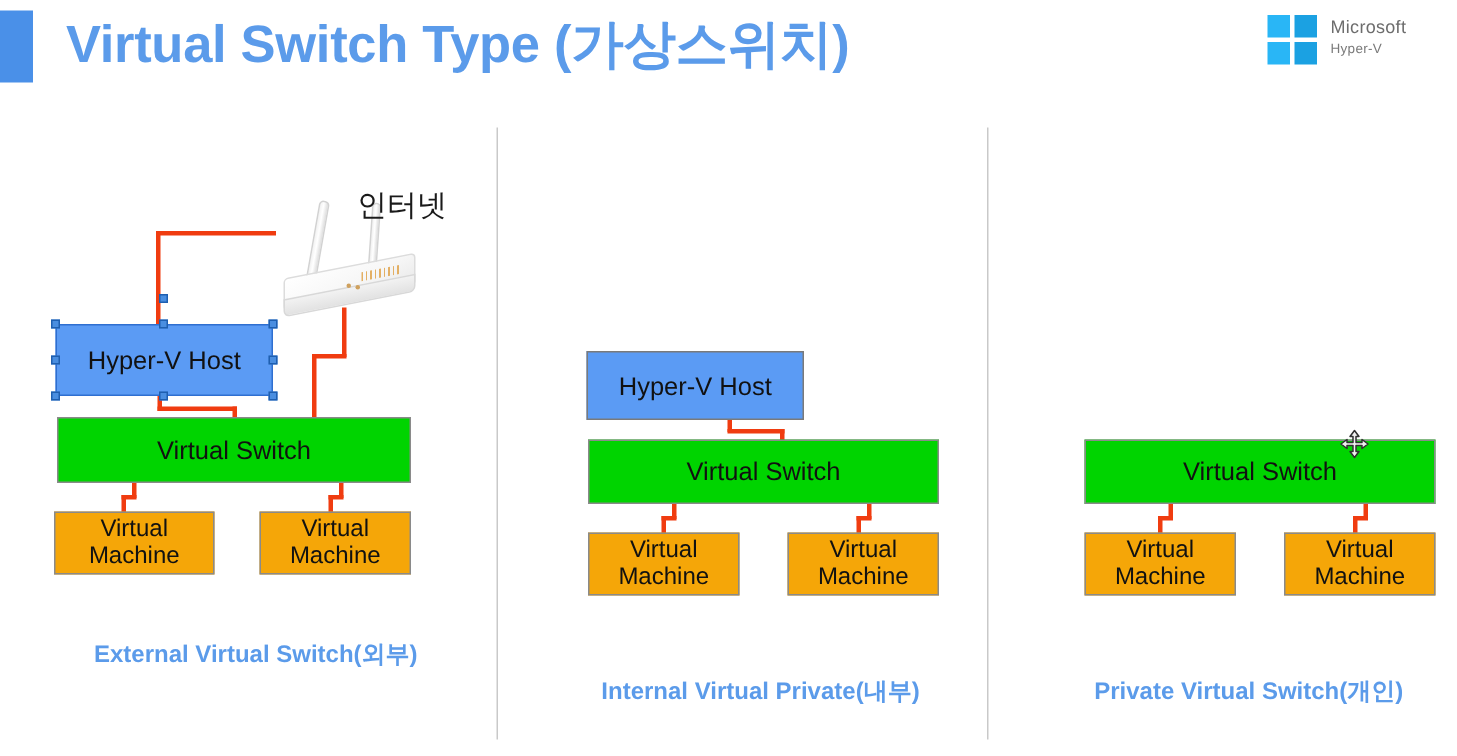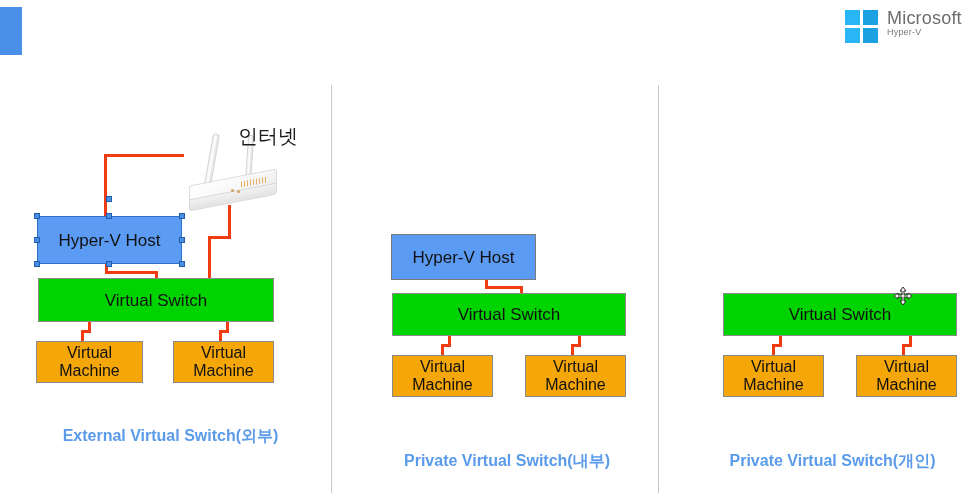--- a/index.html
+++ b/index.html
@@ -26,21 +26,21 @@
   }
   
   .ms-logo{position:absolute;left:845px;top:8px;width:118px;height:42px;}
   .ms-flag{position:absolute;left:0;top:2px;width:34px;height:34px;}
   .ms-pane{position:absolute;width:15px;height:15px;background:#29b6f6;}
   .ms-p1{left:0;top:0;}
   .ms-p2{left:18px;top:0;background:#1ba1e2;}
   .ms-p3{left:0;top:18px;}
   .ms-p4{left:18px;top:18px;background:#1ba1e2;}
   .ms-txt{position:absolute;left:42px;top:2px;color:#6d6d6d;}
-  .ms-name{font-size:18px;line-height:16px;letter-spacing:.2px;}
+  .ms-name{font-size:12px;line-height:16px;letter-spacing:.2px;}
   .ms-sub{font-size:9px;line-height:12px;letter-spacing:.2px;color:#7a7a7a;}
 
   
   .divider{position:absolute;width:1px;background:#c9c9c9;top:85px;height:408px;}
   .div1{left:331px;}
   .div2{left:658px;}
 
   
   .box{
     position:absolute;box-sizing:border-box;
@@ -101,20 +101,21 @@
     white-space:nowrap;text-align:center;
   }
 </style>
 </head>
 <body>
 
 <div class="slide">
 
   <div class="header">
     <div class="accent-bar"></div>
+    <div class="title">Virtual Switch Type (가상스위치)</div>
 
     <div class="ms-logo">
       <div class="ms-flag">
         <span class="ms-pane ms-p1"></span>
         <span class="ms-pane ms-p2"></span>
         <span class="ms-pane ms-p3"></span>
         <span class="ms-pane ms-p4"></span>
       </div>
       <div class="ms-txt">
         <div class="ms-name">Microsoft</div>
@@ -212,21 +213,21 @@
 
     <div class="box vm" style="left:392px;top:355px;width:101px;height:42px;flex-direction:column;">
       <span>Virtual</span>
       <span>Machine</span>
     </div>
     <div class="box vm" style="left:525px;top:355px;width:101px;height:42px;flex-direction:column;">
       <span>Virtual</span>
       <span>Machine</span>
     </div>
 
-    <div class="caption" style="left:372px;top:451px;width:270px;">Private Virtual Switch(내부)</div>
+    <div class="caption" style="left:372px;top:451px;width:270px;">Internal Virtual Private(내부)</div>
   </div>
 
   <div>
 
     <div class="red rv" style="left:779px;top:336px;height:10px;"></div>
     <div class="red rh" style="left:772px;top:344px;width:10px;"></div>
     <div class="red rv" style="left:772px;top:344px;height:12px;"></div>
 
     <div class="red rv" style="left:909px;top:336px;height:10px;"></div>
     <div class="red rh" style="left:902px;top:344px;width:10px;"></div>

